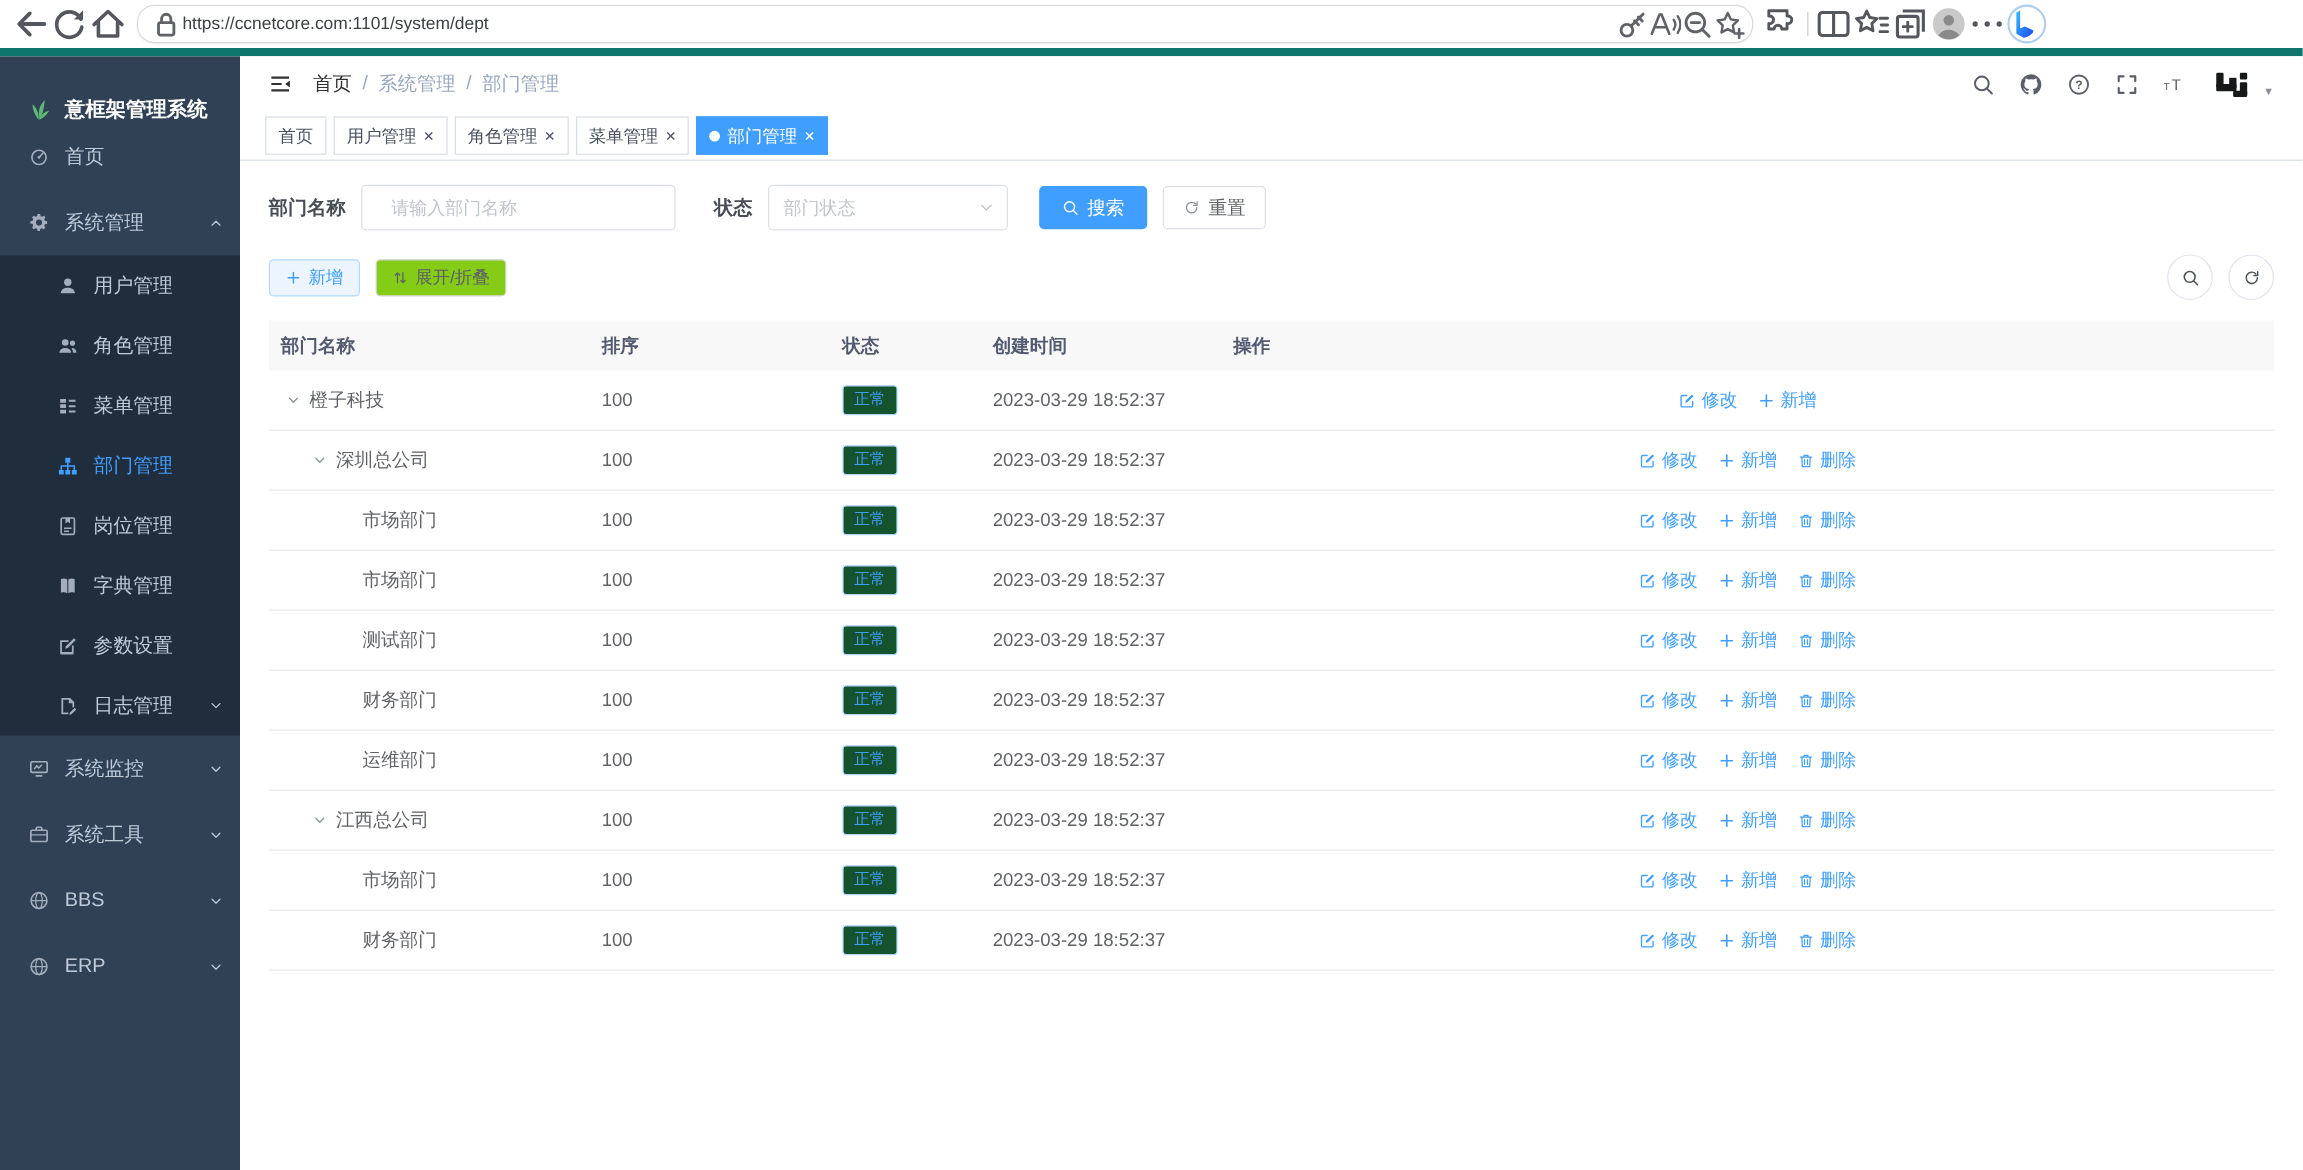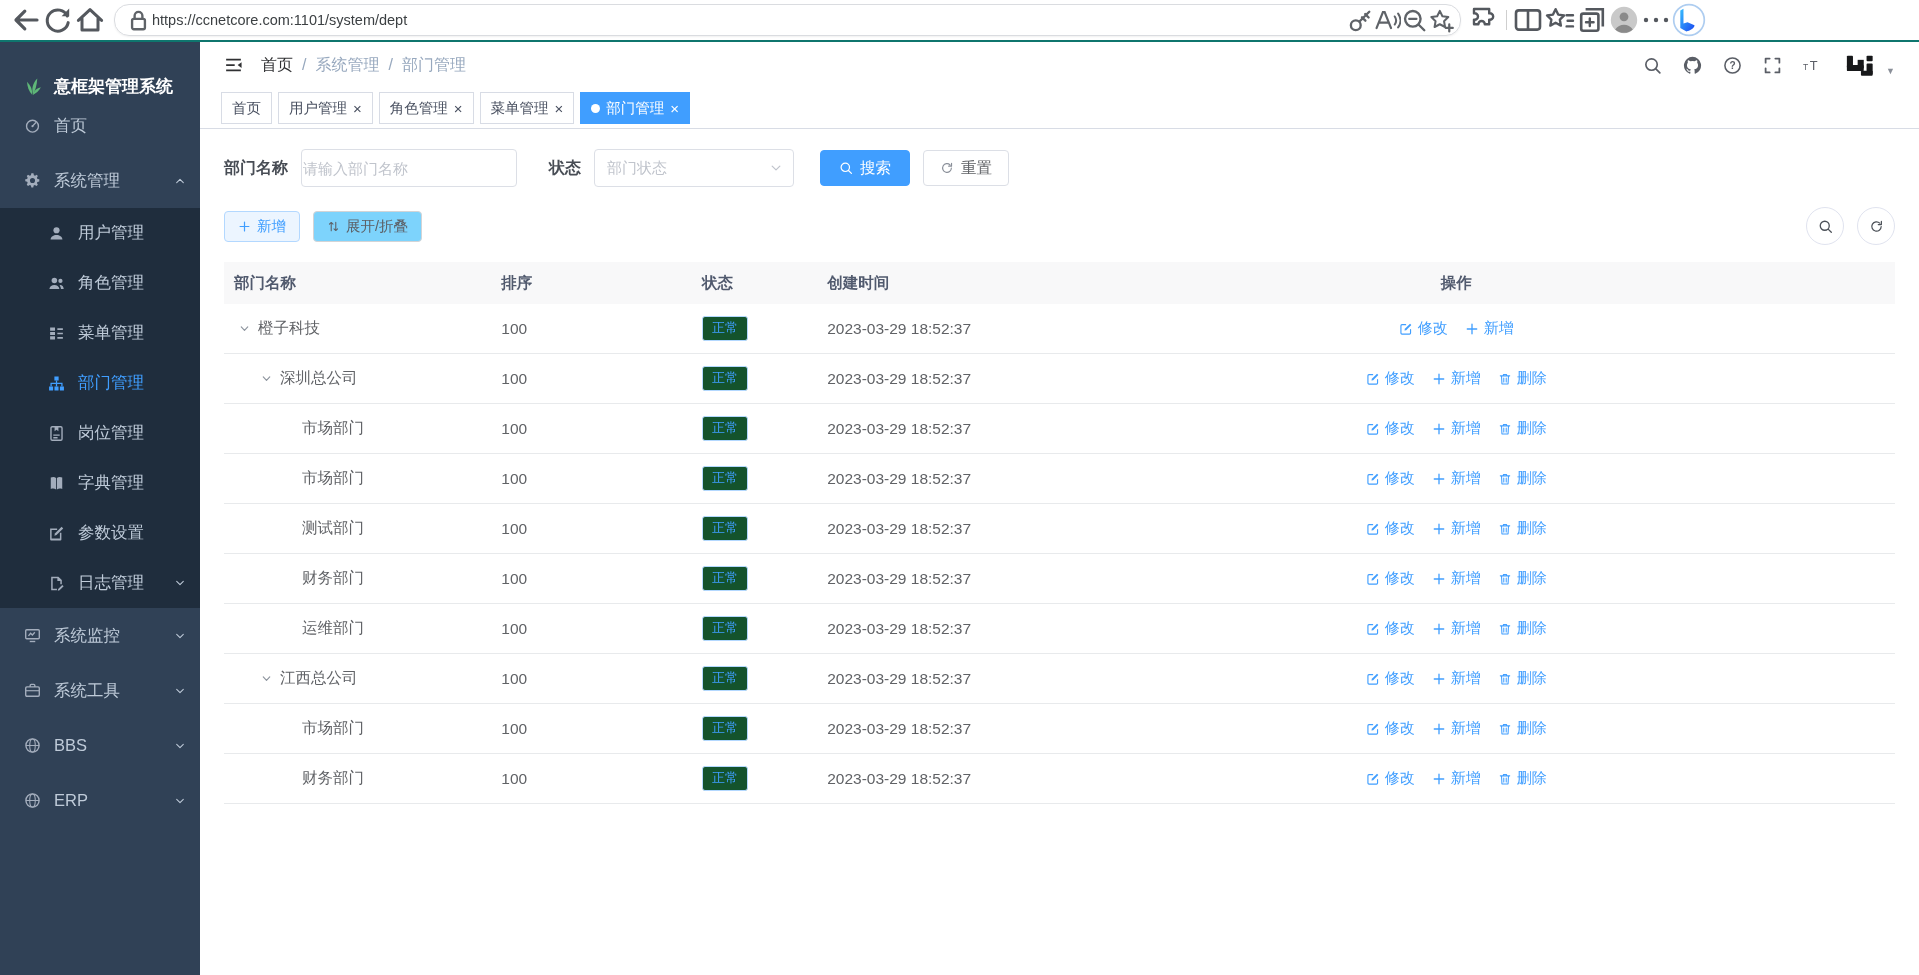--- a/index.html
+++ b/index.html
@@ -2,21 +2,21 @@
 <html><head>
 <meta charset="utf-8">
 <style>
   html,body{margin:0;padding:0;background:#fff}
   body{width:1919px;height:975px;overflow:hidden;font-family:"Liberation Sans","DejaVu Sans",sans-serif;color:#303133}
   .icon{display:inline-flex;align-items:center;justify-content:center;line-height:0}
   .icon svg{width:1em;height:1em}
   button{font-family:inherit;cursor:pointer}
 
   
-  .browser{height:40px;display:flex;align-items:center;background:#fff;border-bottom:2px solid #0f766e;padding:0 10px}
+  .browser{height:40px;display:flex;align-items:center;background:#fff;border-bottom:7px solid #0f766e;padding:0 10px}
   .bicon{width:32px;height:32px;display:inline-flex;align-items:center;justify-content:center;color:#54585e;font-size:17px;border-radius:6px;flex:0 0 auto;cursor:pointer}
   .bicon.sm{width:27px;height:27px;font-size:15px;color:#5f6368}
   .pill{flex:1;max-width:1330px;height:30px;border:1px solid #dadce0;border-radius:15px;display:flex;align-items:center;padding:0 5px 0 10px;margin:0 8px;box-shadow:0 1px 2px rgba(0,0,0,.06)}
   .url{flex:1;font-size:14.5px;color:#3c4043;white-space:nowrap;overflow:hidden}
   .bdivider{width:1px;height:20px;background:#cfcfcf;margin:0 5px;flex:0 0 auto}
   .bing{font-size:26px;width:34px}
 
   
   .app{display:flex;height:934px}
   .sidebar{width:200px;flex:0 0 200px;background:#304156;color:#bfcbd9;overflow:hidden}
@@ -46,47 +46,47 @@
   .tag{height:30px;display:inline-flex;align-items:center;gap:6px;padding:0 10px;border:1px solid #d8dce5;background:#fff;color:#495060;font-size:14.5px;cursor:pointer}
   .tag .x{font-size:15px;line-height:1}
   .tag.active{background:#409eff;border-color:#409eff;color:#fff}
   .tag .dot{width:9px;height:9px;border-radius:50%;background:#fff;display:inline-block}
 
   
   .content{padding:20px 24px;flex:1}
   .filters{display:flex;align-items:center}
   .f-label{font-size:16px;font-weight:700;color:#484d55;margin-right:13px;white-space:nowrap}
   .f-label.sp{margin-left:32px}
-  .f-input{width:212px;height:36px;border:1px solid #dcdfe6;border-radius:4px;padding:0 1px;font-size:15px;color:#606266;outline:none;font-family:inherit}
+  .f-input{width:212px;height:36px;border:1px solid #dcdfe6;border-radius:4px;padding:0 24px;font-size:15px;color:#606266;outline:none;font-family:inherit}
   .f-input::placeholder{color:#c0c4cc}
   .f-select{width:176px;height:36px;border:1px solid #dcdfe6;border-radius:4px;display:flex;align-items:center;padding:0 10px 0 12px;cursor:pointer}
   .f-select .ph{flex:1;font-size:15px;color:#c0c4cc}
   .selchev{font-size:14px;color:#c0c4cc}
   .btn-primary{height:36px;background:#409eff;color:#fff;border:1px solid #409eff;border-radius:4px;display:inline-flex;align-items:center;gap:7px;padding:0 18px;font-size:15.5px;margin-left:26px}
   .btn-primary .icon{font-size:14px}
   .btn-plain{height:36px;background:#fff;border:1px solid #dcdfe6;color:#606266;border-radius:4px;display:inline-flex;align-items:center;gap:7px;padding:0 16px;font-size:15.5px;margin-left:13px}
   .btn-plain .icon{font-size:14px;color:#8a8f99}
 
   .toolbar{margin-top:20px;display:flex;align-items:center}
   .btn-add{height:31px;background:#ecf5ff;border:1px solid #b3d8ff;color:#409eff;border-radius:4px;display:inline-flex;align-items:center;gap:6px;padding:0 13px;font-size:14.5px}
-  .btn-toggle{height:31px;background:#7dd3fc;border:1px solid #d3d4d6;color:#5d6066;border-radius:4px;display:inline-flex;align-items:center;gap:6px;padding:0 13px;font-size:14.5px;margin-left:13px}
+  .btn-toggle{height:31px;background:#84cc16;border:1px solid #d3d4d6;color:#5d6066;border-radius:4px;display:inline-flex;align-items:center;gap:6px;padding:0 13px;font-size:14.5px;margin-left:13px}
   .btn-add .icon,.btn-toggle .icon{font-size:13px}
   .tool-right{margin-left:auto;display:flex;gap:13px}
   .circle-btn{width:36px;height:36px;border:1px solid #e0e3ef;border-radius:50%;display:flex;align-items:center;justify-content:center;color:#4c5158;font-size:15px;background:#fff;cursor:pointer}
 
   .table{margin-top:17px}
   .thead{display:flex;background:#f8f8f9;height:42px;align-items:center;color:#515a6e;font-weight:700;font-size:15.5px}
   .th,.td{padding:0 10px;box-sizing:border-box}
   .tr{display:flex;height:49px;align-items:center;border-bottom:1px solid #e8eaec;font-size:15.5px;color:#606266}
   .col-name{width:16%;display:flex;align-items:center}
   .col-sort{width:12%}
   .col-status{width:7.5%}
   .col-time{width:12%;white-space:nowrap}
   .col-action{flex:1;display:flex;justify-content:center;gap:17px}
-  .th.col-action{display:block;text-align:center}
+  .th.col-action{display:block;}
   .caret{color:#8c939d;font-size:13px;margin-right:7px;cursor:pointer}
   .caret-space{display:inline-block;width:20px;flex:0 0 20px}
   .badge{display:inline-block;padding:3px 9px;background:#14532d;border:1px solid #b3d8ff;color:#409eff;border-radius:3px;font-size:13px;line-height:1.3}
   .op{color:#409eff;display:inline-flex;align-items:center;gap:5px;cursor:pointer;text-decoration:none;font-size:15px;white-space:nowrap}
   .op .icon{font-size:14px}
 </style>
 </head>
 <body>
 
 <div class="browser">

